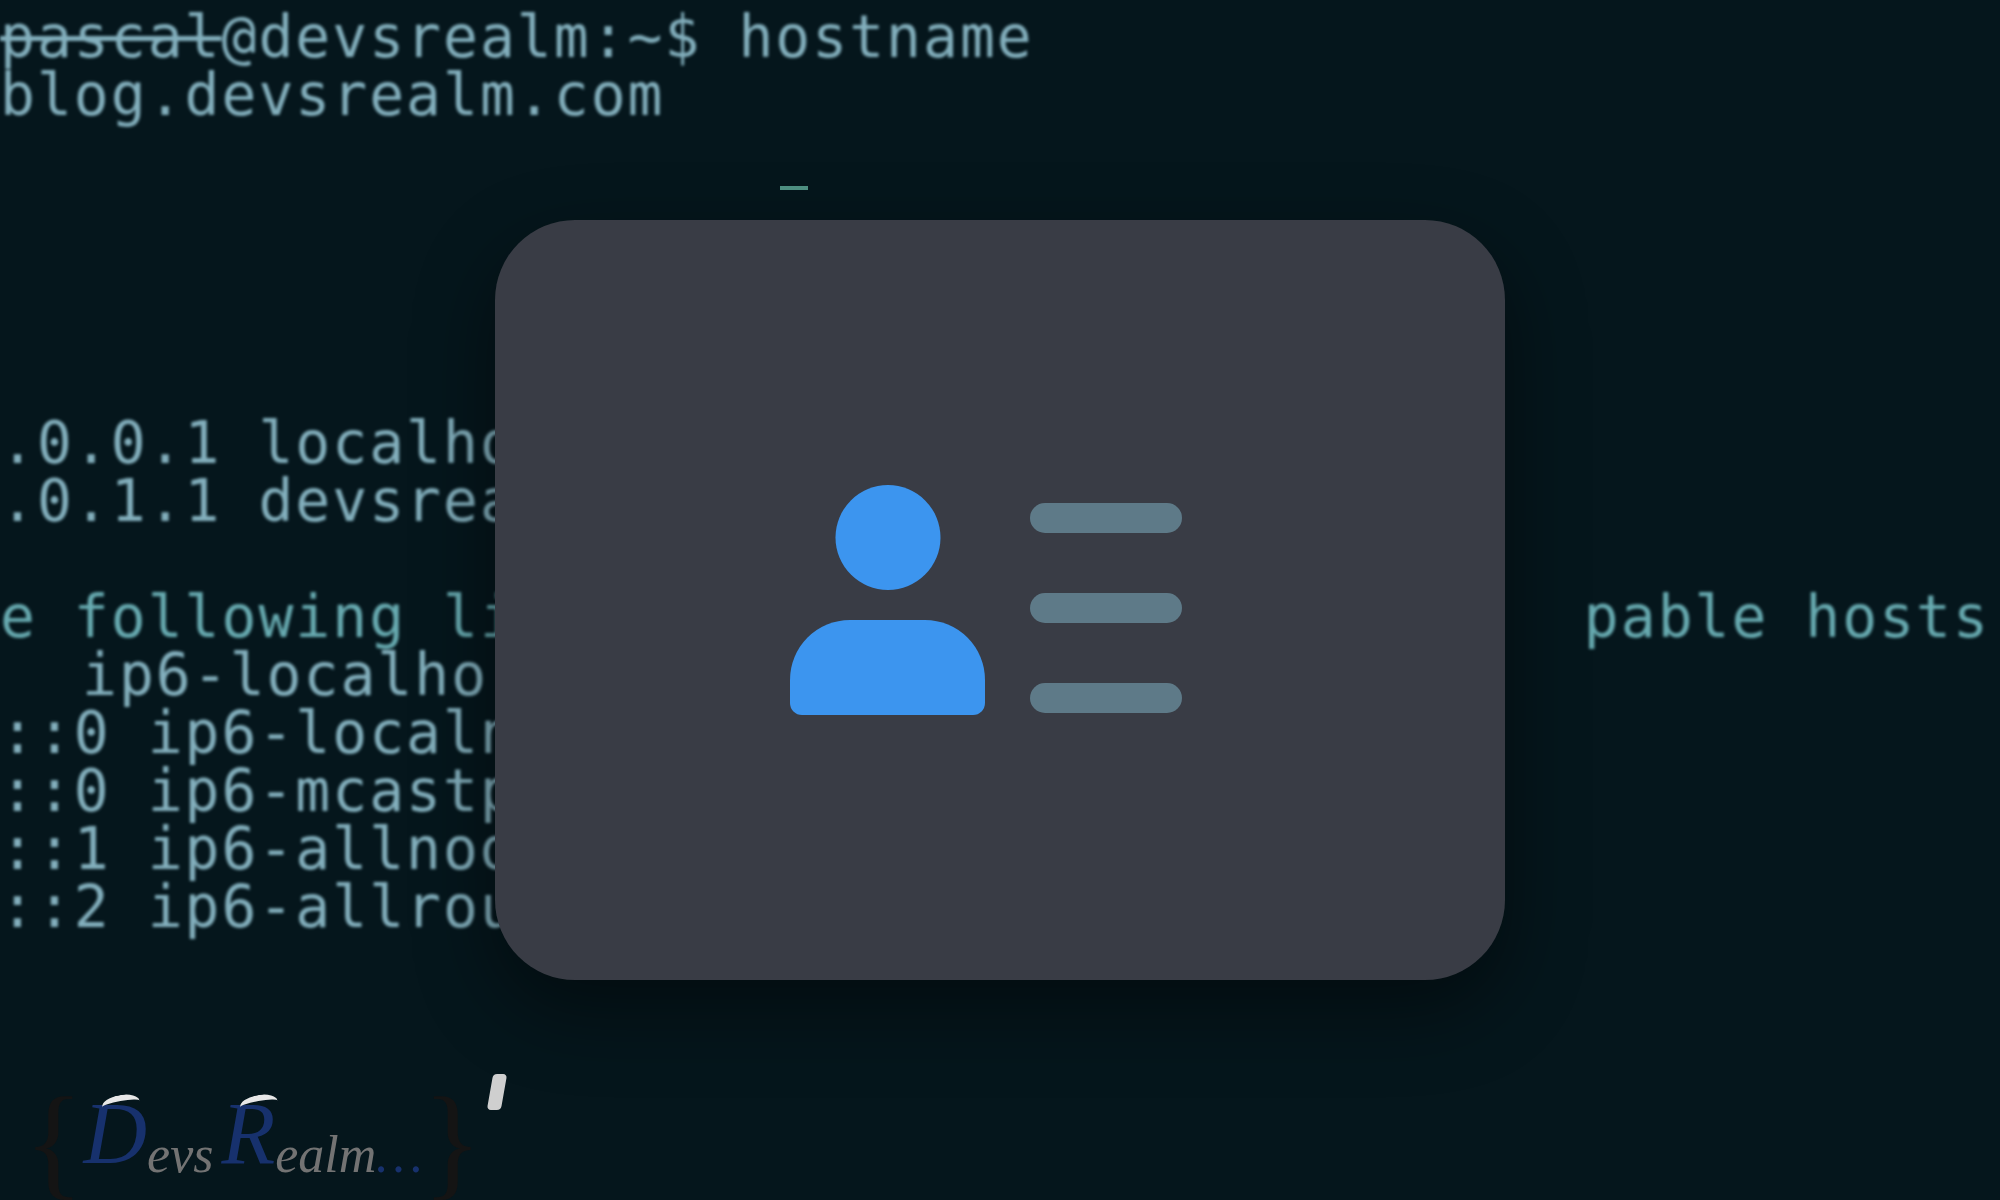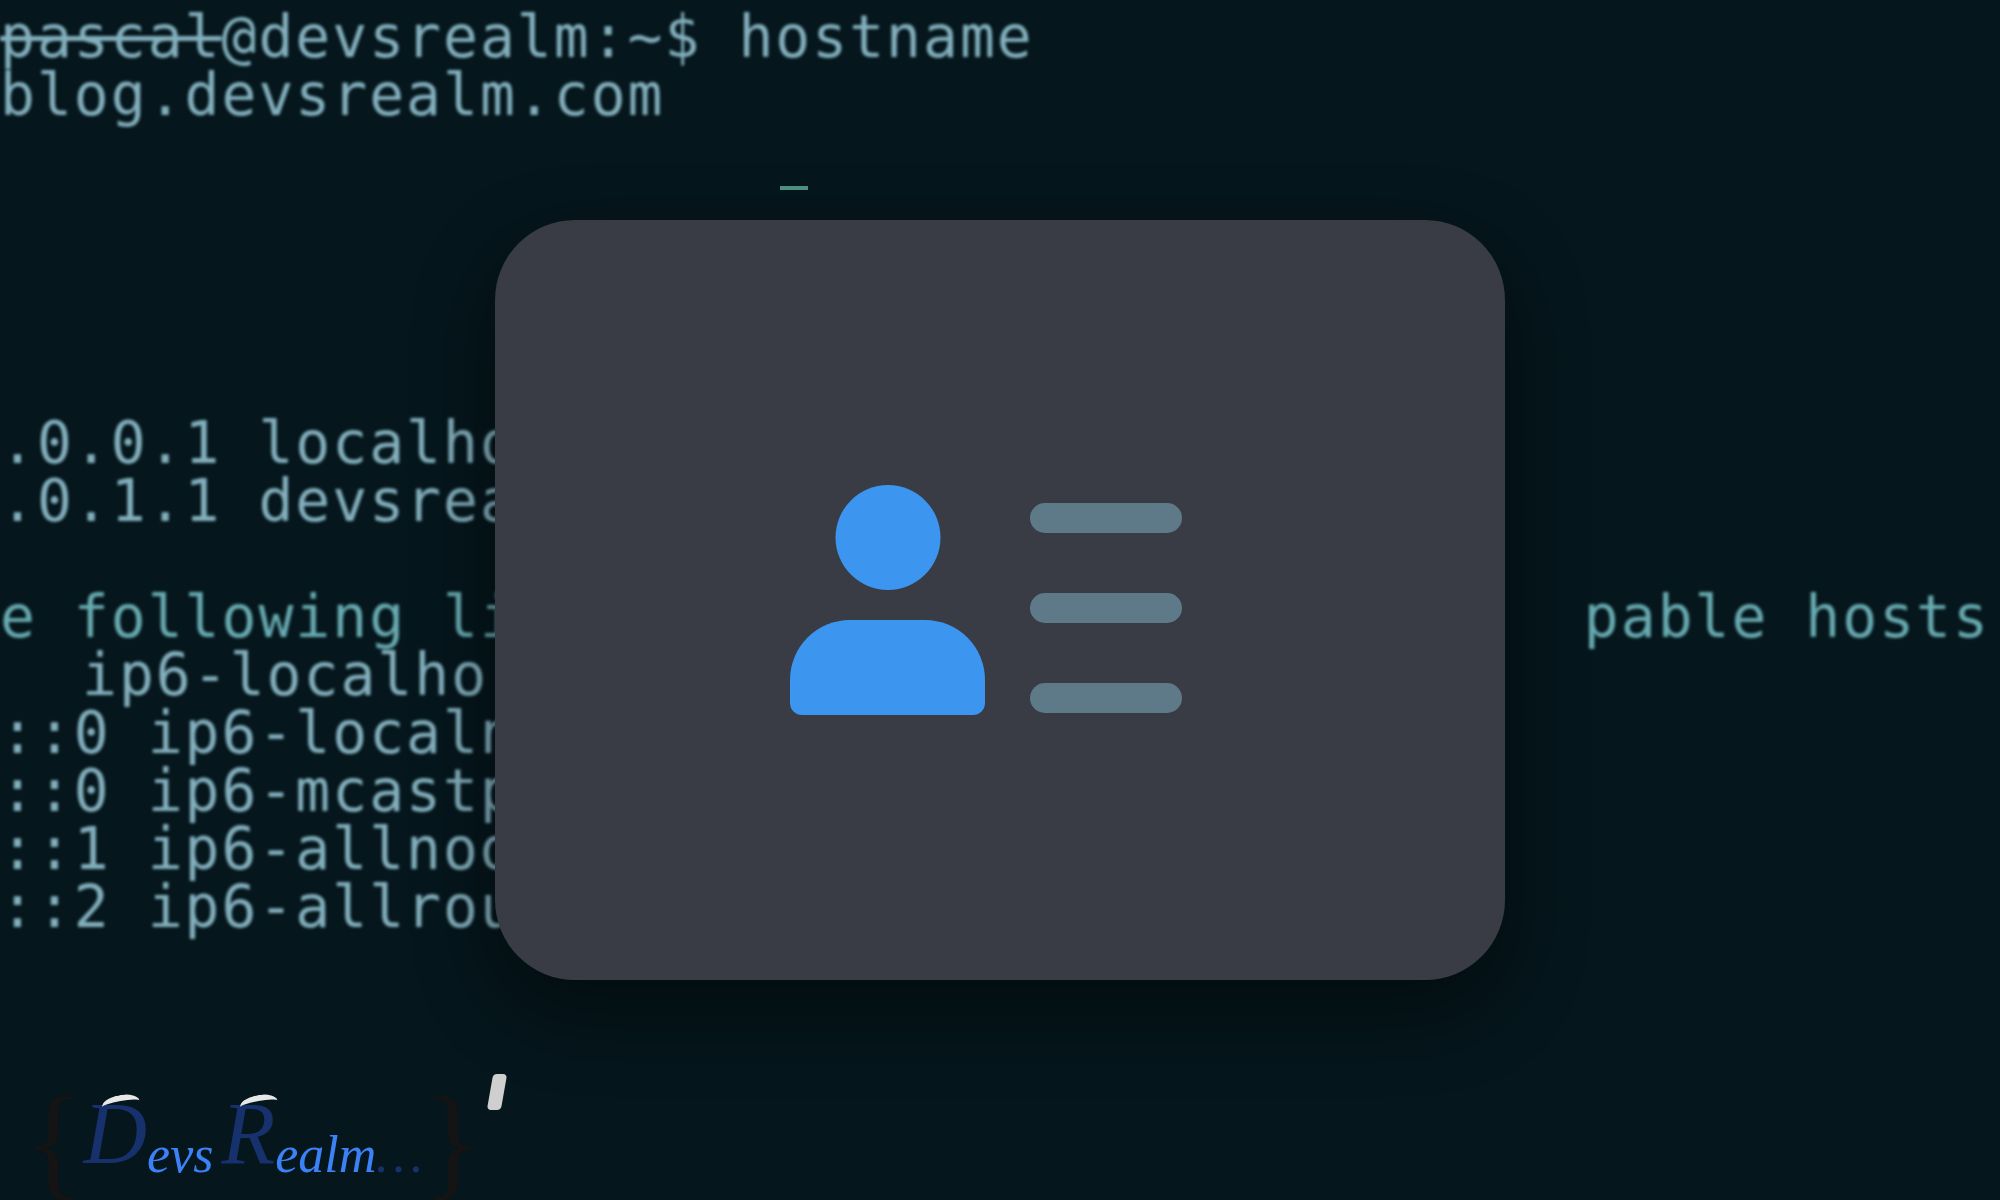--- a/index.html
+++ b/index.html
@@ -126,21 +126,21 @@
   .bigD  , .bigR  { font-size: 88px; font-weight: 400; color: #17316d; position: relative; display:inline-block; }
   .bigD::before , .bigR::before {
     content:"";
     position:absolute;
     top:12px; left:18px;
     width:38px; height:12px;
     border-top:6px solid #e8e8e8;
     border-radius:50%;
     transform: rotate(-10deg);
   }
-  .rest    { font-size: 52px; color: #3b82f6; }
+  .rest    { font-size: 52px; color: #737373; }
   .dots    { font-size: 52px; color: #17316d; }
   .apos {
     position:absolute;
     width:14px;height:36px;
     background:#cfcfcf;
     transform: skewX(-10deg);
     border-radius:4px;
   }
 </style>
 </head>

